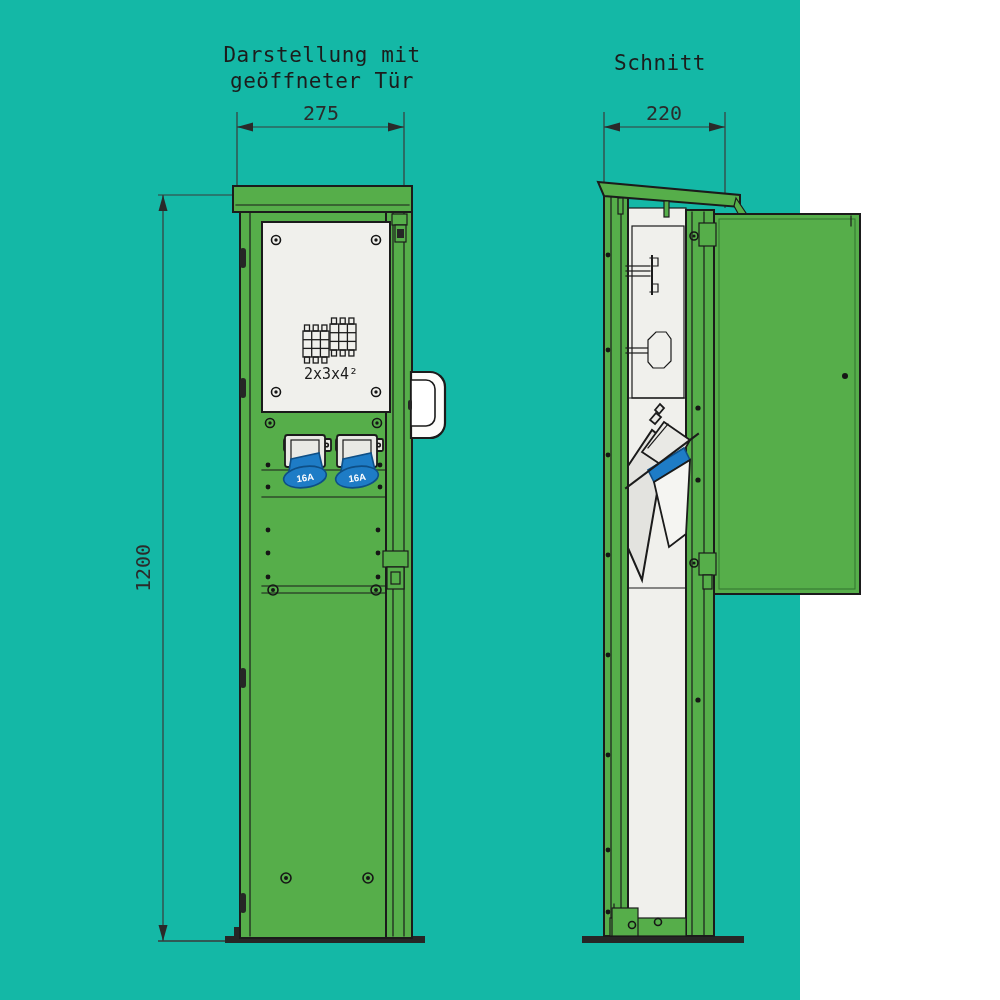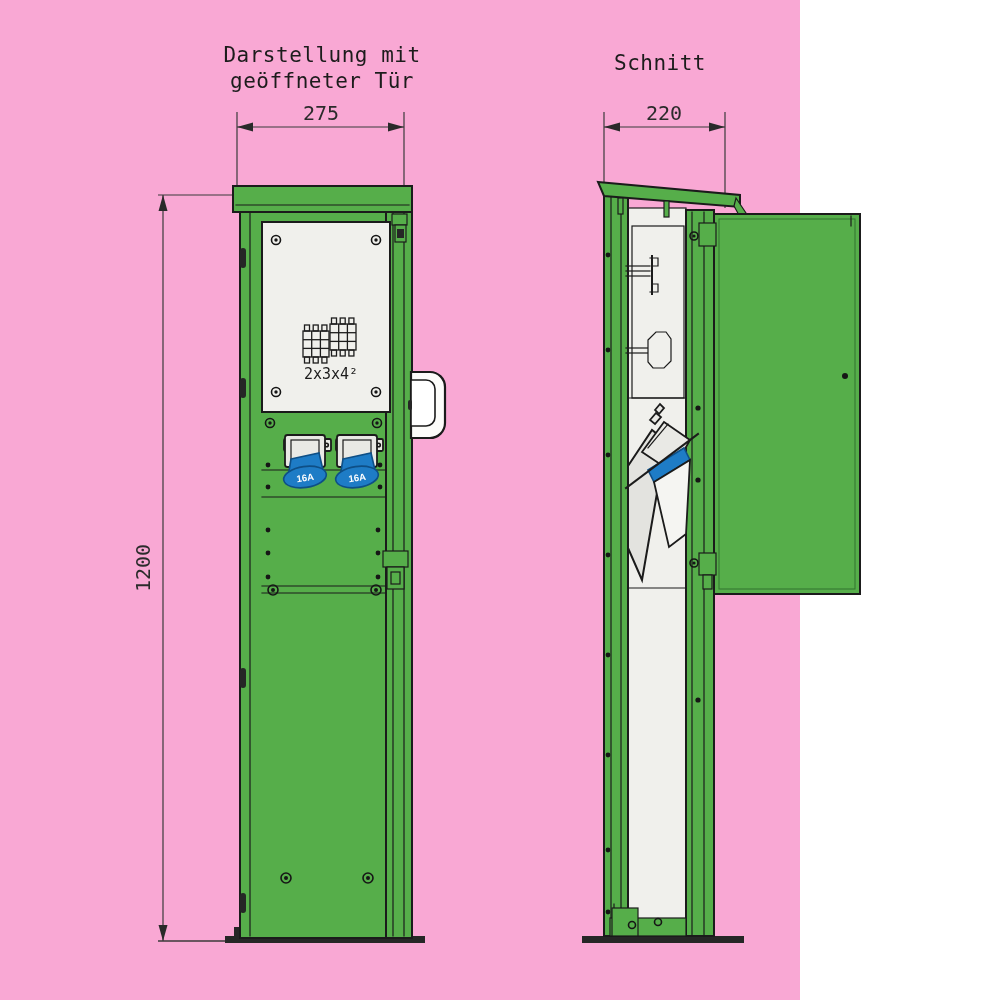--- a/index.html
+++ b/index.html
@@ -1,16 +1,16 @@
 <!DOCTYPE html>
 <html style="--green: #56ae4a; --panel: #f0f0ec; --grey: #e9e9e5; --blue: #1e7cc6; --blueDark: #0e4f86; --line: #1b1b1b; --base: #262626;"><head>
 <meta charset="utf-8">
 <style>
   html,body{margin:0;padding:0;background:#fff;width:1000px;height:1000px;overflow:hidden;}
-  #stage{width:800px;height:1000px;position:relative;background:#f9a8d4;}
+  #stage{width:800px;height:1000px;position:relative;background:#14b8a6;}
   svg{display:block;}
   
   .ln   {stroke:var(--line);stroke-width:2;fill:none;stroke-linecap:square;}
   .ln1  {stroke:var(--line);stroke-width:1.2;fill:none;stroke-linecap:square;}
   .g    {fill:var(--green);stroke:var(--line);stroke-width:2;}
   .g1   {fill:var(--green);stroke:var(--line);stroke-width:1.2;}
   .wh   {fill:var(--panel);stroke:var(--line);stroke-width:2;}
   .wh1  {fill:var(--panel);stroke:var(--line);stroke-width:1.2;}
   .gry  {fill:var(--grey);stroke:var(--line);stroke-width:1.8;}
   .blu  {fill:var(--blue);stroke:var(--blueDark);stroke-width:1.6;}

